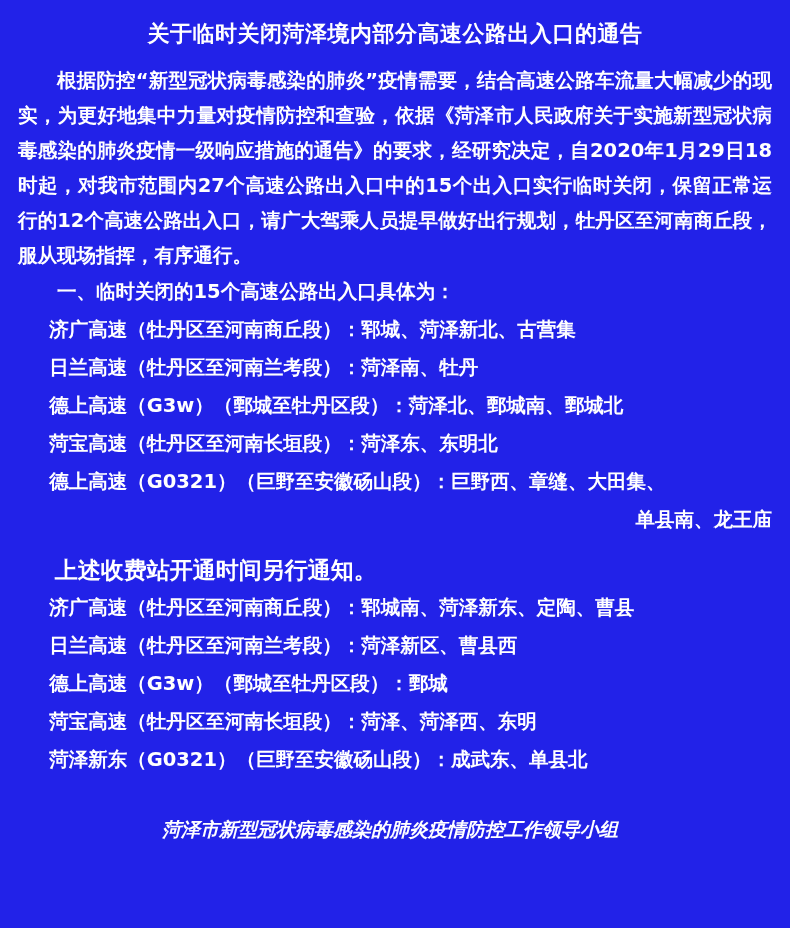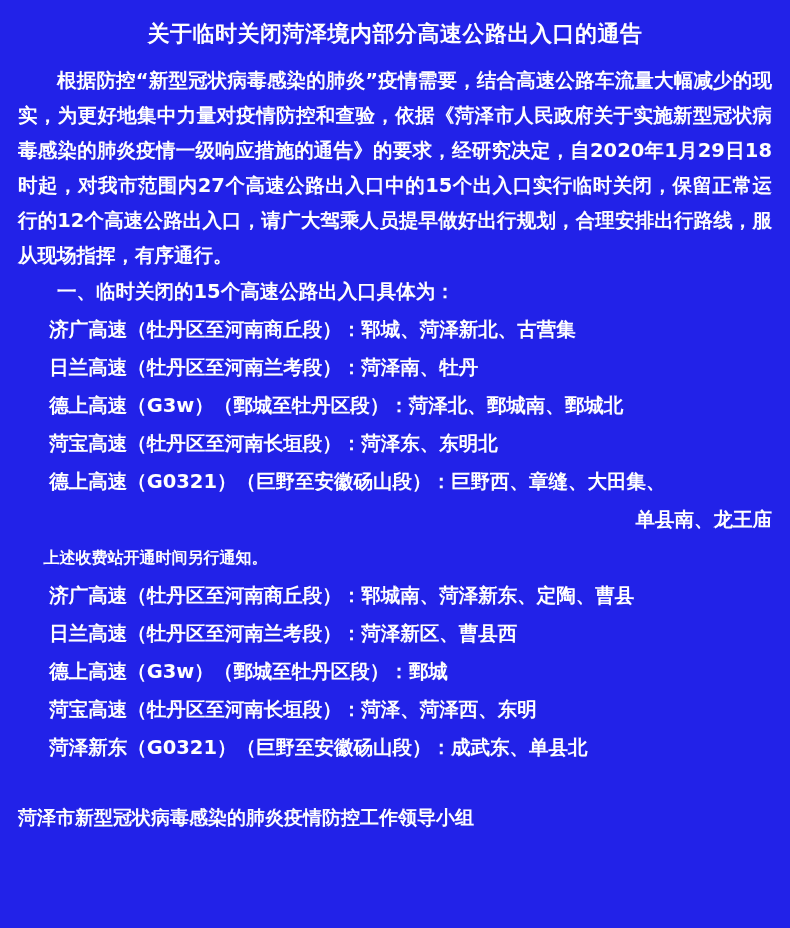--- a/index.html
+++ b/index.html
@@ -54,30 +54,32 @@
     line-height: 38px;
     text-indent: 1.6em;
     font-weight: bold;
     color: #ffffff;
   }
   .route-line.cont {
     text-indent: 0;
     text-align: right;
   }
   .note-line {
-    font-size: 16px;
+    font-size: 23px;
     line-height: 38px;
     text-indent: 1.6em;
     font-weight: bold;
     color: #ffffff;
+    margin-top: 12px;
   }
   .signature {
     margin-top: 34px;
-    text-align: left;
+    text-align: center;
     padding-right: 10px;
+    font-style: italic;
   }
   .signature .org {
     font-size: 19px;
     line-height: 32px;
     font-weight: bold;
     color: #ffffff;
   }
   .signature .date {
     font-size: 19px;
     line-height: 32px;
@@ -87,21 +89,21 @@
   }
 </style>
 </head>
 <body>
 
 <div class="page">
 
   <div class="title">关于临时关闭菏泽境内部分高速公路出入口的通告</div>
 
   <div class="body-text">
-    <span class="indent">根据防控“新型冠状病毒感染的肺炎”疫情需要，结合高速公路车流量大幅减少的现实，为更好地集中力量对疫情防控和查验，依据《菏泽市人民政府关于实施新型冠状病毒感染的肺炎疫情一级响应措施的通告》的要求，经研究决定，自2020年1月29日18时起，对我市范围内27个高速公路出入口中的15个出入口实行临时关闭，保留正常运行的12个高速公路出入口，请广大驾乘人员提早做好出行规划，合理安排出行路线，服从现场指挥，有序通行。</span>
+    <span class="indent">根据防控“新型冠状病毒感染的肺炎”疫情需要，结合高速公路车流量大幅减少的现实，为更好地集中力量对疫情防控和查验，依据《菏泽市人民政府关于实施新型冠状病毒感染的肺炎疫情一级响应措施的通告》的要求，经研究决定，自2020年1月29日18时起，对我市范围内27个高速公路出入口中的15个出入口实行临时关闭，保留正常运行的12个高速公路出入口，请广大驾乘人员提早做好出行规划，牡丹区至河南商丘段，服从现场指挥，有序通行。</span>
   </div>
 
   <div class="section-head">一、临时关闭的15个高速公路出入口具体为：</div>
 
   <div class="route-line">济广高速（牡丹区至河南商丘段）：郓城、菏泽新北、古营集</div>
   <div class="route-line">日兰高速（牡丹区至河南兰考段）：菏泽南、牡丹</div>
   <div class="route-line">德上高速（G3w）（鄄城至牡丹区段）：菏泽北、鄄城南、鄄城北</div>
   <div class="route-line">菏宝高速（牡丹区至河南长垣段）：菏泽东、东明北</div>
   <div class="route-line">德上高速（G0321）（巨野至安徽砀山段）：巨野西、章缝、大田集、</div>
   <div class="route-line cont">单县南、龙王庙</div>

